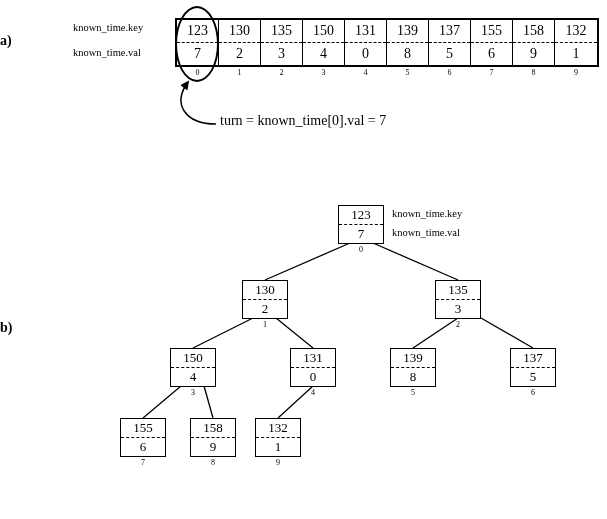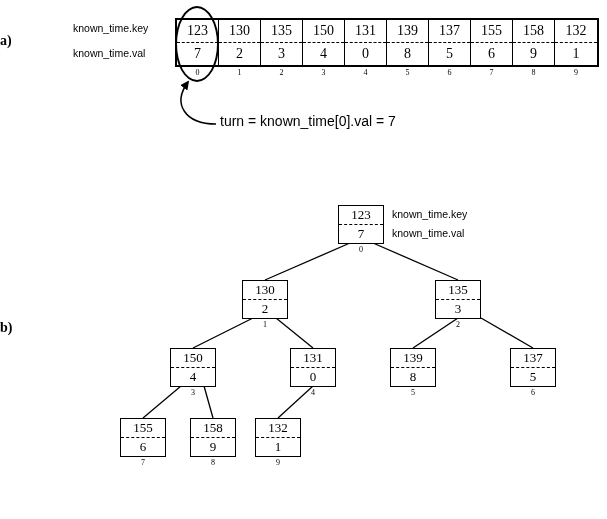--- a/index.html
+++ b/index.html
@@ -8,21 +8,21 @@
     background: #fff;
     font-family: "Times New Roman", Times, serif;
     color: #000;
   }
   .page {
     position: relative;
     width: 607px;
     height: 519px;
   }
   .mono {
-    font-family: Liberation Sans, sans-serif;
+    font-family: Liberation Serif, serif;
   }
   .part-label {
     position: absolute;
     font-weight: bold;
     font-size: 14px;
   }
 
   
   .array {
     position: absolute;

